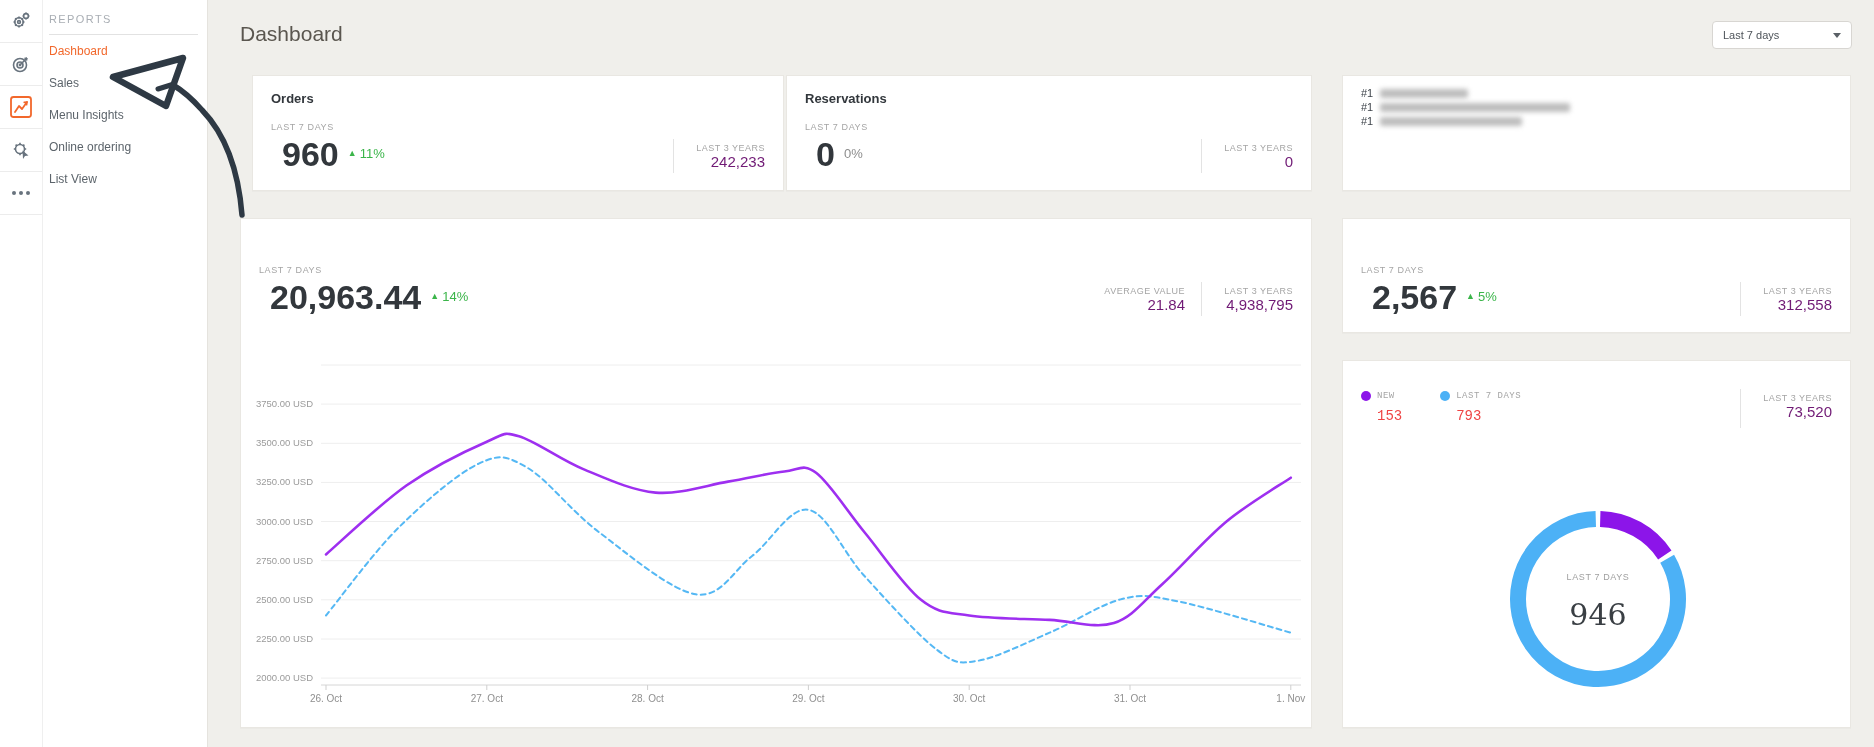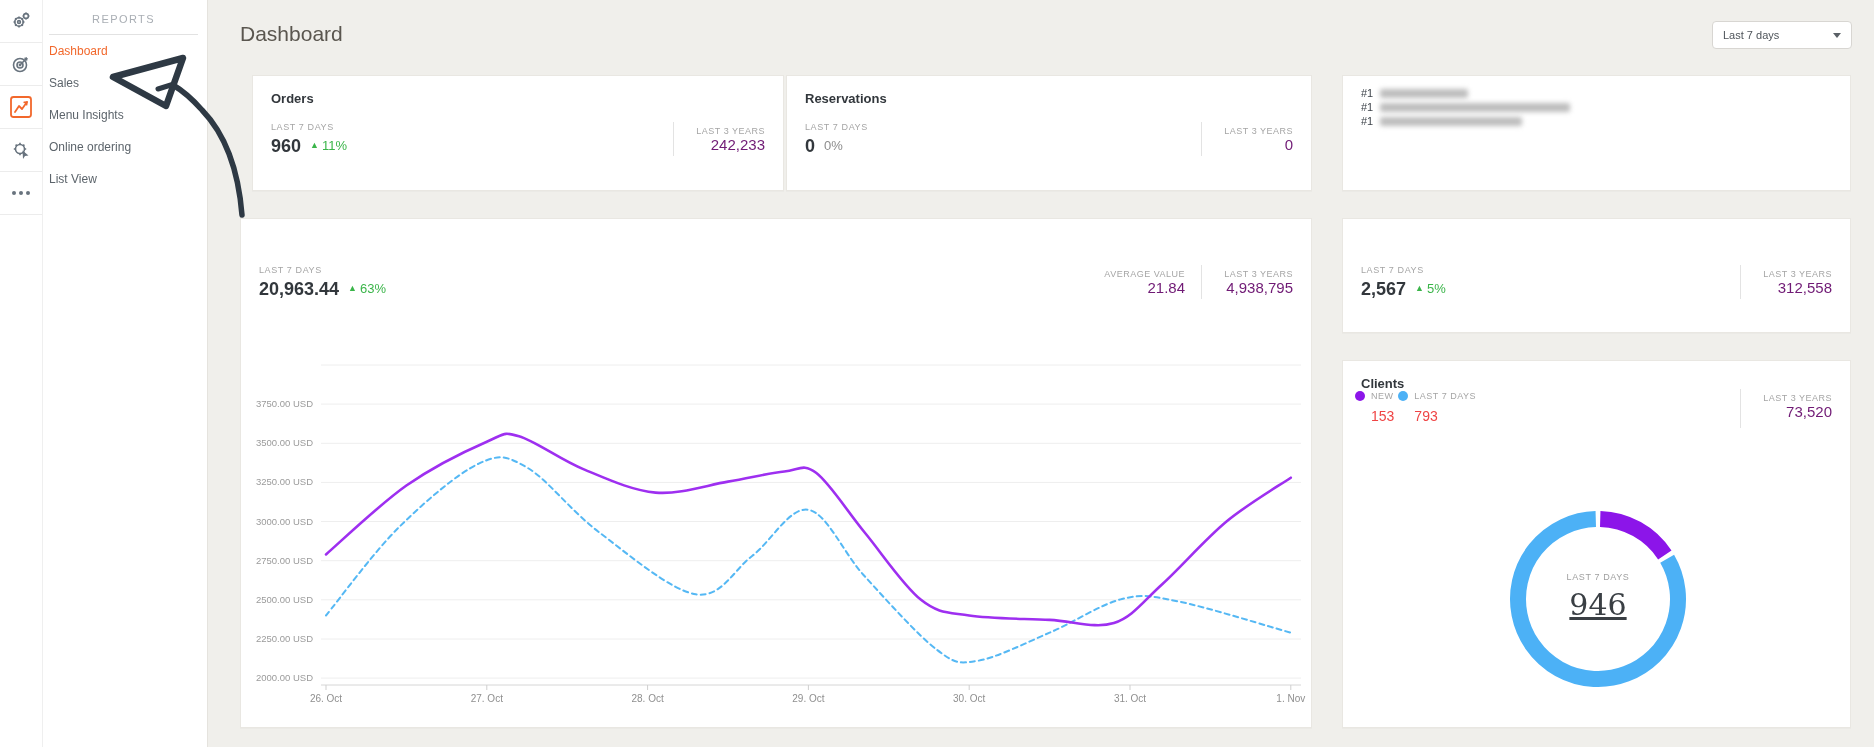--- a/index.html
+++ b/index.html
@@ -8,21 +8,21 @@
   .app { position:relative; width:1874px; height:747px; }
 
   
   .sidebar { position:absolute; left:0; top:0; width:208px; height:747px;
     background:#fff; border-right:1px solid #e5e3de; z-index:2; }
   .rail { position:absolute; left:0; top:0; width:43px; height:747px; border-right:1px solid #efefef; }
   .rail-cell { height:43px; display:flex; align-items:center; justify-content:center;
     border-bottom:1px solid #ececec; cursor:pointer; }
   .menu { position:absolute; left:43px; top:0; width:165px; }
   .menu-header { margin:13px 10px 0 6px; font-size:11px; letter-spacing:1.4px;
-    color:#a9aeb4;text-align:center; }
+    color:#a9aeb4; }
   .menu-divider { margin:9px 10px 0 6px; border-bottom:1px solid #e2e2e2; }
   .menu-item { display:block; margin-left:6px; padding:9px 0; font-size:12px;
     color:#5c646b; text-decoration:none; cursor:pointer; }
   .menu-item.active { color:#f2682c; }
 
   .hand-arrow { position:absolute; left:90px; top:48px; width:170px; height:175px; z-index:5; pointer-events:none; }
 
   
   .page-title { position:absolute; left:240px; top:22px; font-size:21px; font-weight:400; color:#5a564f; }
   .range-select { position:absolute; left:1712px; top:21px; width:140px; height:28px;
@@ -40,49 +40,49 @@
   .card-google       { left:1342px; top:75px;  width:509px;  height:116px; }
   .card-sales        { left:240px;  top:218px; width:1072px; height:510px; }
   .card-visitors     { left:1342px; top:218px; width:509px;  height:115px; }
   .card-clients      { left:1342px; top:360px; width:509px;  height:368px; }
 
   .card-title { padding:15px 18px 0; font-size:13px; font-weight:700; color:#32373c; }
   .stat-row { position:absolute; left:18px; right:18px; top:46px; display:flex;
     justify-content:space-between; align-items:flex-end; }
   .period-label { font-size:9px; letter-spacing:.6px; color:#a5a5a5; }
   .big-row { display:flex; align-items:center; gap:9px; margin-top:5px; }
-  .big-value { font-size:18px; font-weight:600; color:#32373c; line-height:1.05; }
+  .big-value { font-size:34px; font-weight:600; color:#32373c; line-height:1.05;margin-left:11px; }
   .delta { display:flex; align-items:center; gap:3px; font-size:13px; color:#3bb54a; padding-bottom:2px; }
   .delta .tri { font-size:9px; line-height:1; }
   .delta.neutral { color:#8d8d8d; font-size:13px; }
   .side-group { display:flex; }
   .side-stat { text-align:right; padding:4px 0 3px 16px; min-width:92px; }
   .side-stat.sep { border-left:1px solid #e3e3e3; margin-left:16px; }
   .side-label { font-size:9px; letter-spacing:.5px; color:#a5a5a5; }
   .side-value { font-size:15px; color:#701a75; }
 
   
   .rank-rows { padding:10px 18px 0; }
   .rank-row { display:flex; align-items:center; gap:7px; height:14px; }
   .rank-num { font-size:11px; color:#3e444b; }
   .rank-blur { height:9px; background:#bdbdbd; border-radius:2px; filter:blur(2.5px); }
 
   
-  .legend-row { position:absolute; left:12px; top:30px; display:flex; gap:4px; }
+  .legend-row { position:absolute; left:18px; top:30px; display:flex; gap:38px;font-family:Liberation Mono, monospace; }
   .legend-item { }
   .legend-top { display:flex; align-items:center; gap:6px; }
   .dot { width:10px; height:10px; border-radius:50%; }
   .legend-label { font-size:9px; letter-spacing:.5px; color:#a5a5a5; }
   .legend-value { font-size:14px; color:#ef4444; margin:7px 0 0 16px; }
   .clients-right { position:absolute; right:18px; top:28px; text-align:right;
     border-left:1px solid #e3e3e3; padding:4px 0 8px 16px; min-width:92px; }
   .donut-wrap { position:absolute; left:166px; top:149px; width:178px; height:178px; }
   .donut-center { position:absolute; left:0; top:62px; width:178px; text-align:center; }
   .donut-center .lbl { font-size:9px; letter-spacing:.6px; color:#a0a0a0; }
-  .donut-center .num { font-family:"DejaVu Serif", serif; font-size:30px; color:#3a3f44; margin-top:5px;text-decoration:underline; }
+  .donut-center .num { font-family:"DejaVu Serif", serif; font-size:30px; color:#3a3f44; margin-top:15px; }
 
   
   #sales-chart { position:absolute; left:0; top:110px; }
 </style>
 </head>
 <body>
 
 <div class="app">
 
   <aside class="sidebar">
@@ -216,21 +216,21 @@
   </section>
 
   <section class="card card-sales">
     <div class="stat-row">
       <div>
         <div class="period-label">LAST 7 DAYS</div>
         <div class="big-row">
           <span class="big-value">20,963.44</span>
           <span class="delta">
               <span class="tri">▲</span>
-              <span>63%</span>
+              <span>14%</span>
             </span>
         </div>
       </div>
       <div class="side-group">
         <div class="side-stat">
           <div class="side-label">AVERAGE VALUE</div>
           <div class="side-value">21.84</div>
         </div>
         <div class="side-stat sep">
           <div class="side-label">LAST 3 YEARS</div>
@@ -291,21 +291,20 @@
       <div class="side-group">
         <div class="side-stat sep">
           <div class="side-label">LAST 3 YEARS</div>
           <div class="side-value">312,558</div>
         </div>
       </div>
     </div>
   </section>
 
   <section class="card card-clients">
-    <div class="card-title">Clients</div>
     <div class="legend-row">
       <div class="legend-item">
         <div class="legend-top">
           <span class="dot" style="background-color: rgb(140, 21, 233);"></span>
           <span class="legend-label">NEW</span>
         </div>
         <div class="legend-value">153</div>
       </div>
       <div class="legend-item">
         <div class="legend-top">

